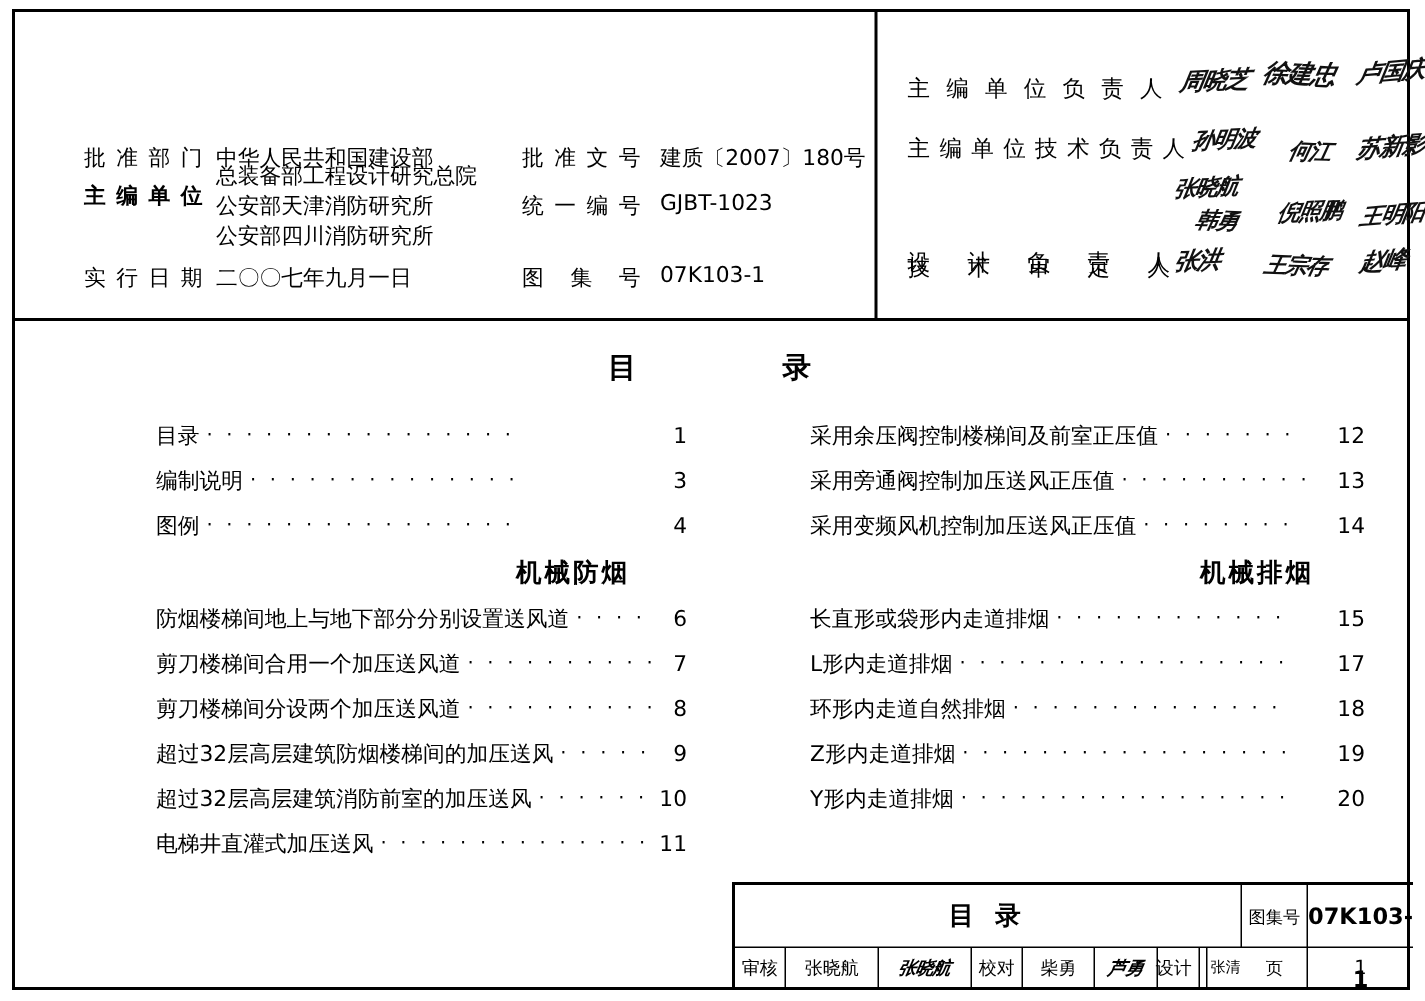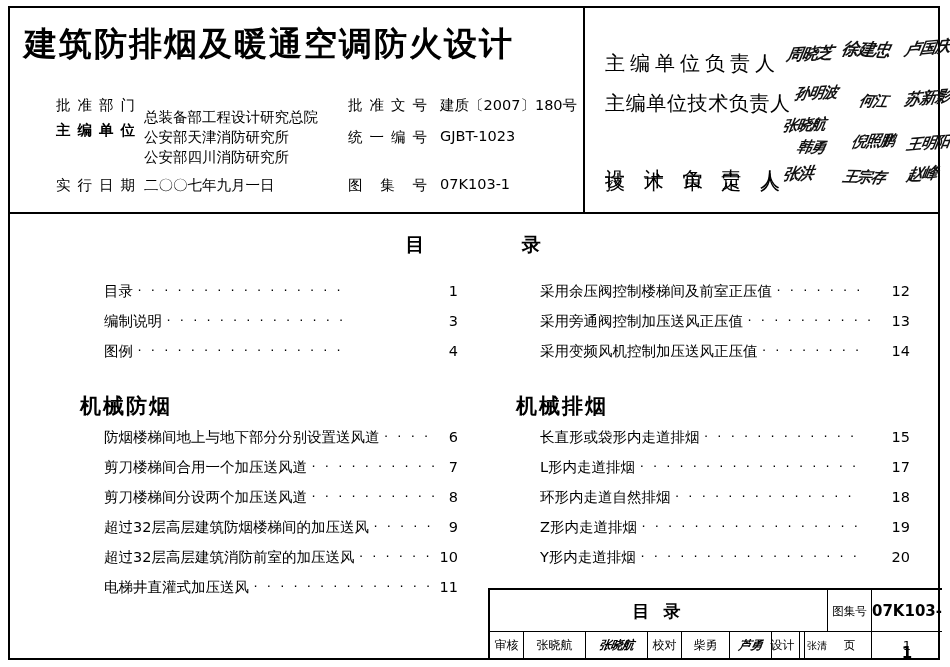--- a/index.html
+++ b/index.html
@@ -46,21 +46,21 @@
   .sp-just{
     display:inline-block;
     text-align:justify;
     text-align-last:justify;
   }
   .w80{width:80px;}
   
   .hdr-right .rrow{
     position:absolute;
     left:18px;
-    font-size:20px;
+    font-size:15px;
     white-space:nowrap;
   }
   .sig{
     font-family:"DejaVu Serif","Liberation Serif",serif;
     font-style:italic;
     font-weight:bold;
     color:#111;
     display:inline-block;
     transform:skewX(-12deg) rotate(-3deg);
     letter-spacing:-1px;
@@ -97,24 +97,23 @@
     font-size:13px;
     vertical-align:1px;
   }
   .entry .pg{
     position:absolute;
     right:22px;
   }
   .col-right .entry .pg{right:6px;}
   .sec-head{
     height:32px;line-height:32px;
-    text-align:left;
-    font-size:21px;font-weight:bold;letter-spacing:2px;
+    text-align:right;
+    font-size:17px;font-weight:bold;letter-spacing:2px;
     padding-right:60px;
-    margin-top:24px;
   }
   .col-right .sec-head{padding-right:40px;}
   
   .titleblock{
     position:absolute;
     left:478px;
     bottom:0;
     width:454px;
     height:70px;
     border-left:2px solid #000;
@@ -175,24 +174,26 @@
   }
 </style>
 </head>
 <body>
 
 <div class="page">
 
   <div class="header">
 
     <div class="hdr-left">
-      <div class="big-title">建筑防排烟及暖通空调防火设计</div>
 
       <div class="row" style="left:46px;top:88px;">
         <span class="lbl sp-just w80">批准部门</span>
+      </div>
+      <div class="row" style="left:134px;top:88px;">
+        <span>中华人民共和国建设部</span>
       </div>
       <div class="row" style="left:338px;top:88px;">
         <span class="lbl sp-just w80">批准文号</span>
       </div>
       <div class="row" style="left:430px;top:88px;">
         <span>建质〔2007〕180号</span>
       </div>
 
       <div class="row" style="left:46px;top:113px;font-weight:bold;">
         <span class="lbl sp-just w80">主编单位</span>

